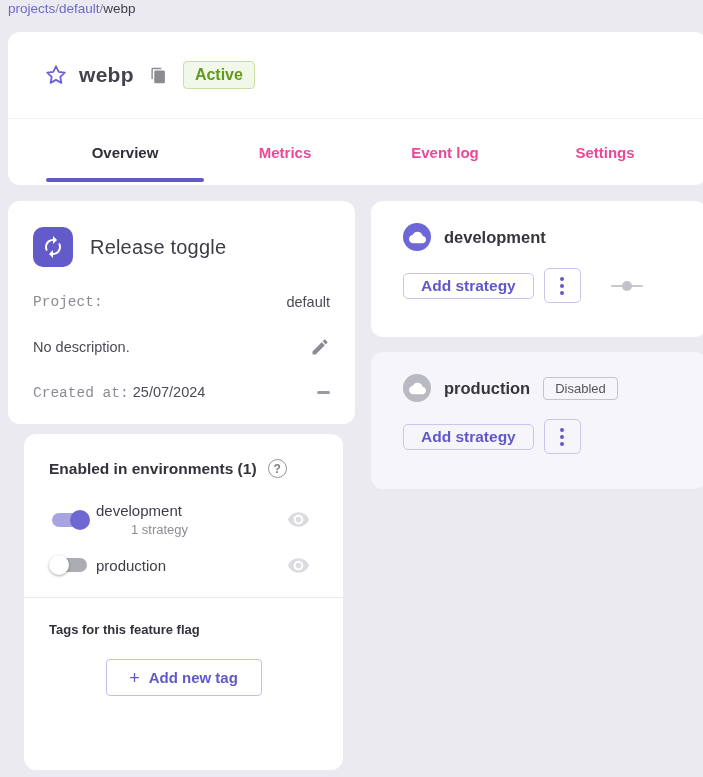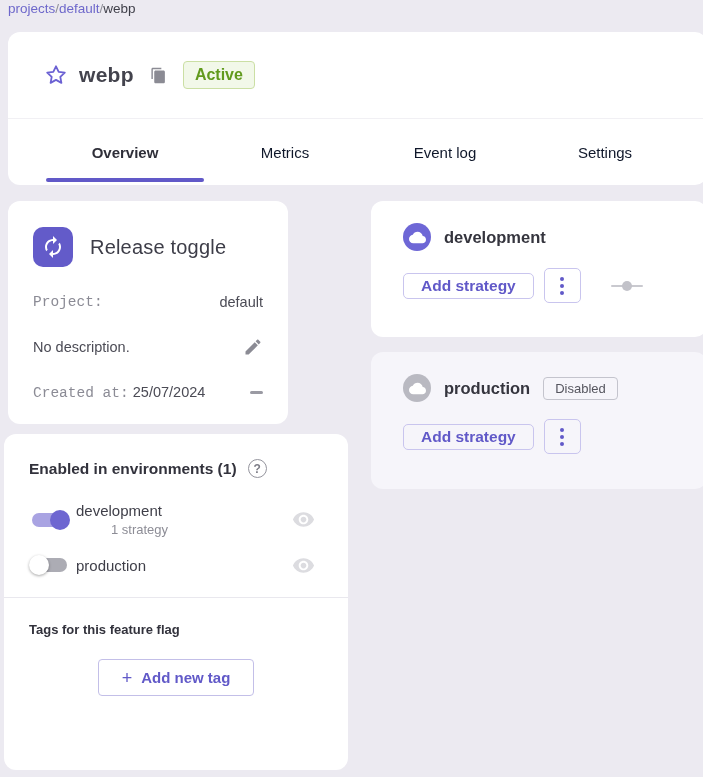--- a/index.html
+++ b/index.html
@@ -39,50 +39,50 @@
     background:#f2f8e9; border:1px solid #cbdfa4;
     border-radius:4px; padding:4px 11px;
   }
   .tabs {
     position:absolute; left:0; right:0; top:86px; bottom:0;
     border-top:1px solid #f1f0f4;
     display:flex; padding-left:37px;
   }
   .tab {
     width:160px; display:flex; align-items:center; justify-content:center;
-    font-size:15px; color:#0f172a; cursor:pointer; position:relative;
+    font-size:15px; color:#ec4899; cursor:pointer; position:relative;font-weight:bold;
   }
   .tab.active { font-weight:bold; color:#2f2f39; }
   .tab.active::after {
     content:""; position:absolute; left:1px; right:1px; bottom:3px;
     height:4px; background:#6159c8; border-radius:3px;
   }
 
   
   .card { position:absolute; background:#fff; border-radius:12px; }
 
   
-  .card-details { left:8px; top:201px; width:280px; height:223px; padding:26px 25px; }
+  .card-details { left:8px; top:201px; width:347px; height:223px; padding:26px 25px; }
   .type-row { display:flex; align-items:center; }
   .type-icon {
     width:40px; height:40px; border-radius:10px; background:#635bc9;
     display:flex; align-items:center; justify-content:center; color:#fff; flex:none;
   }
   .type-label { font-size:20px; color:#3d3d48; margin-left:17px; letter-spacing:.2px; }
   .info-row {
     display:flex; align-items:center; justify-content:space-between;
     margin-top:27px; font-size:14.5px;
   }
   .lbl-gray { color:#8b8b95;font-family:Liberation Mono, monospace; }
   .val-dark { color:#4b4b55; }
   .edit-btn { width:20px; height:20px; color:#8b8b94; cursor:pointer; display:flex; }
   .dash-icon { width:13px; height:3px; background:#9a9aa3; border-radius:2px; }
 
   
-  .card-env { left:4px; top:434px; width:344px; height:336px; padding:25px 25px; }
+  .card-env { left:24px; top:434px; width:319px; height:336px; padding:25px 25px; }
   .env-heading-row { display:flex; align-items:center; gap:11px; }
   .env-heading { font-size:15.5px; font-weight:bold; color:#32323c; }
   .help-icon {
     width:19px; height:19px; border-radius:50%;
     border:1.5px solid #94949d; color:#7d7d87;
     font-size:12px; font-weight:bold;
     display:flex; align-items:center; justify-content:center;
     cursor:pointer; flex:none;
   }
   .env-row { display:flex; align-items:center; margin-top:24px; }

